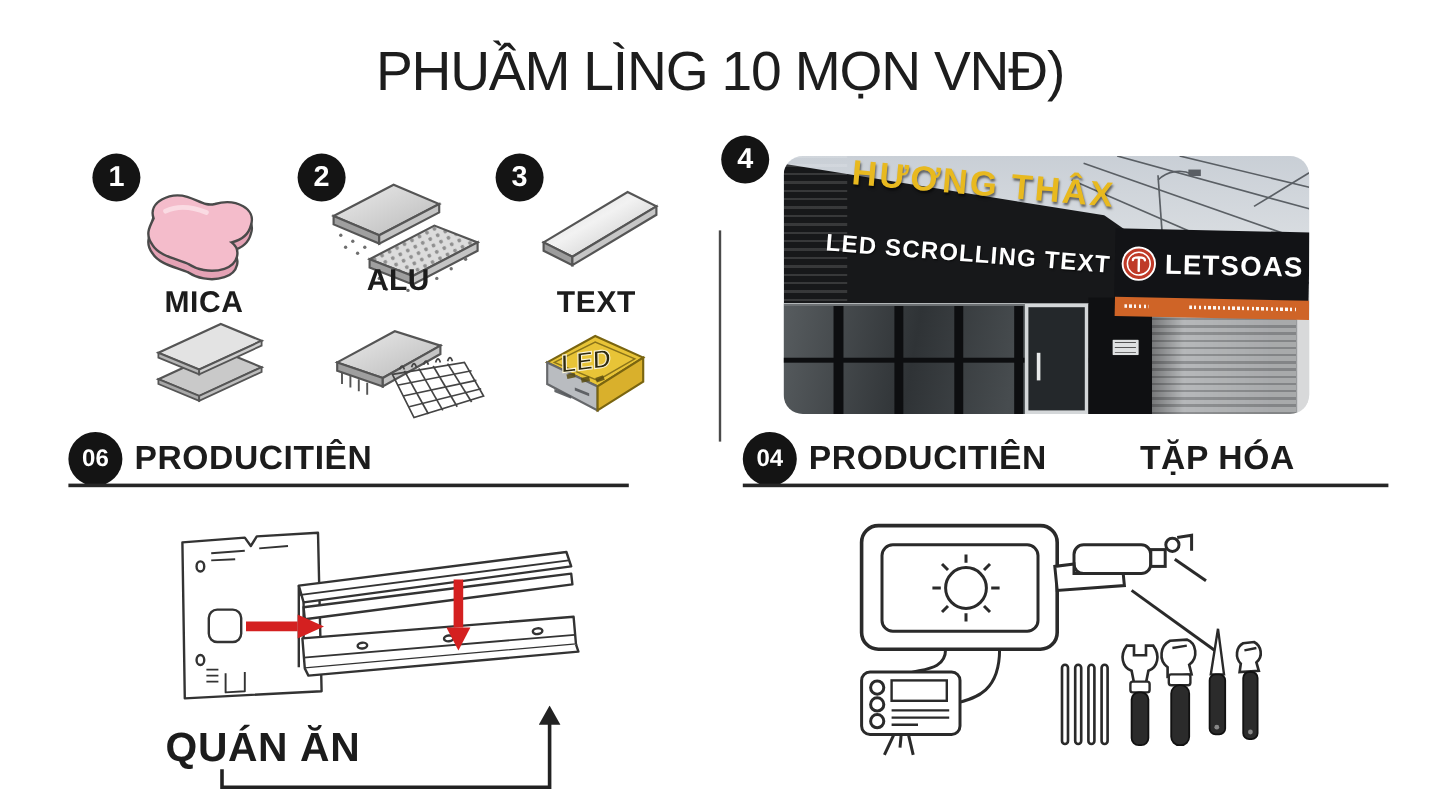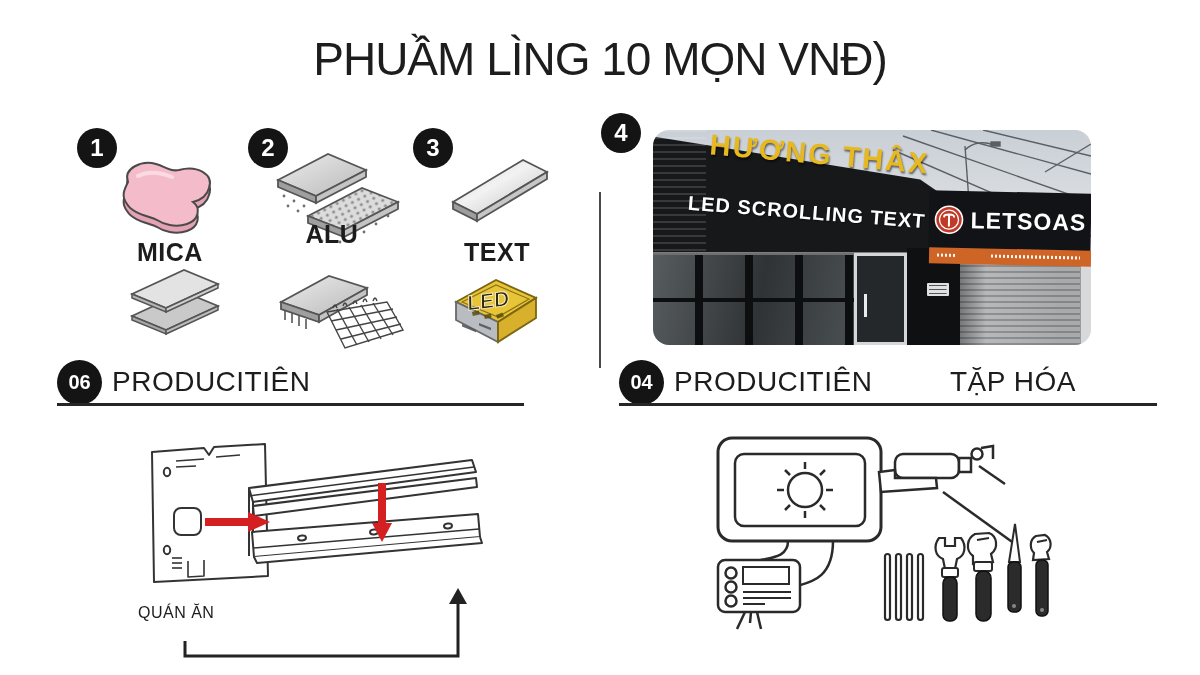--- a/index.html
+++ b/index.html
@@ -5,24 +5,24 @@
   html,body{margin:0;padding:0}
   body{width:1200px;height:675px;position:relative;background:#fff;overflow:hidden;
        font-family:"Liberation Sans",sans-serif;color:#1c1c1c;}
   .abs{position:absolute}
   .title{top:32px;left:0;right:0;text-align:center;font-size:46px;font-weight:400;
          letter-spacing:-1px;color:#1d1d1d}
   .badge{width:40px;height:40px;border-radius:50%;background:#141414;color:#fff;
          display:flex;align-items:center;justify-content:center;font-weight:700;font-size:24px}
   .badge.sm{width:45px;height:45px;font-size:20px}
   .mat-label{width:120px;text-align:center;font-size:25px;font-weight:700;letter-spacing:.5px}
-  .sec-title{font-size:28px;font-weight:400;letter-spacing:.5px}
+  .sec-title{font-size:28px;font-weight:700;letter-spacing:.5px}
   .underline{height:3px;background:#262626}
   .divider{width:2px;background:#4a4a4a}
-  .caption{font-size:16px;font-weight:400;letter-spacing:.5px}
+  .caption{font-size:34px;font-weight:700;letter-spacing:.5px}
   svg{display:block}
   
   .photo{left:653px;top:130px;width:438px;height:215px;border-radius:16px;overflow:hidden;
          background:linear-gradient(180deg,#c9cfd6 0%,#dfe2e5 45%,#eceeef 100%)}
   .photo .lines{left:0;top:0;z-index:1}
   .fascia{inset:0;background:#17181a;z-index:2;
           clip-path:polygon(0 3%,61% 23%,66% 30%,67% 57%,0 57%)}
   .louvers{left:0;top:0;width:12%;height:57%;z-index:3;
            background:repeating-linear-gradient(180deg,rgba(255,255,255,.14) 0 2px,transparent 2px 7px)}
   .glass{left:0;top:57%;width:62%;height:43%;z-index:3;border-top:2px solid #6c7073;

